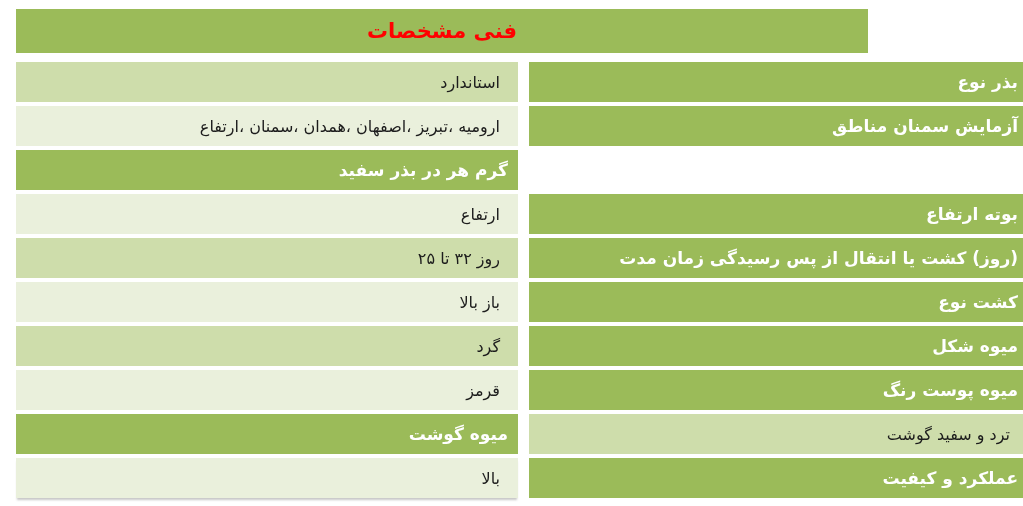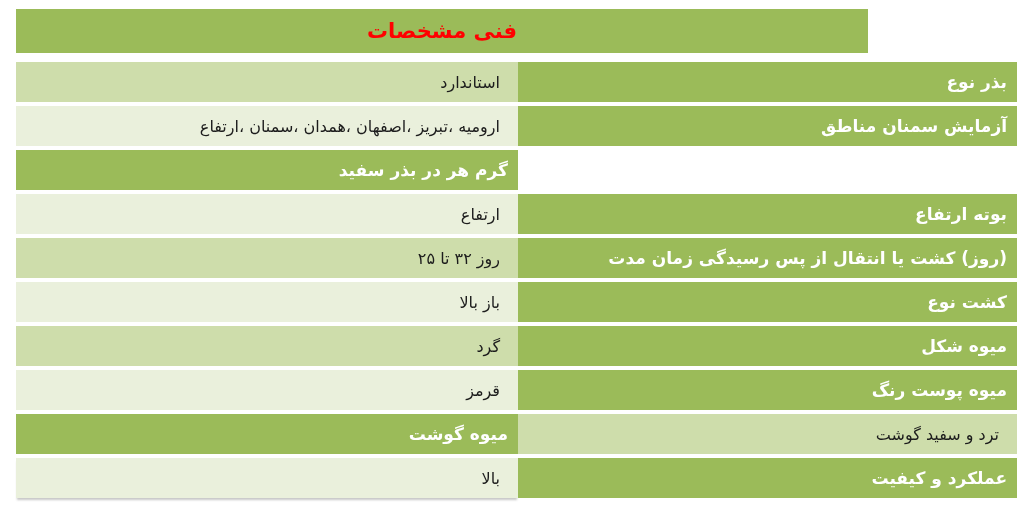--- a/index.html
+++ b/index.html
@@ -34,20 +34,21 @@
 
   .rows {
     display: flex;
     flex-direction: column;
     row-gap: 4px;
   }
 
   .row {
     display: grid;
     grid-template-columns: 502px 499px;
+    column-gap: 11px;
     height: 40px;
   }
 
   .cell {
     display: flex;
     align-items: center;
     justify-content: flex-end; 
     white-space: nowrap;
     overflow: hidden;
   }

